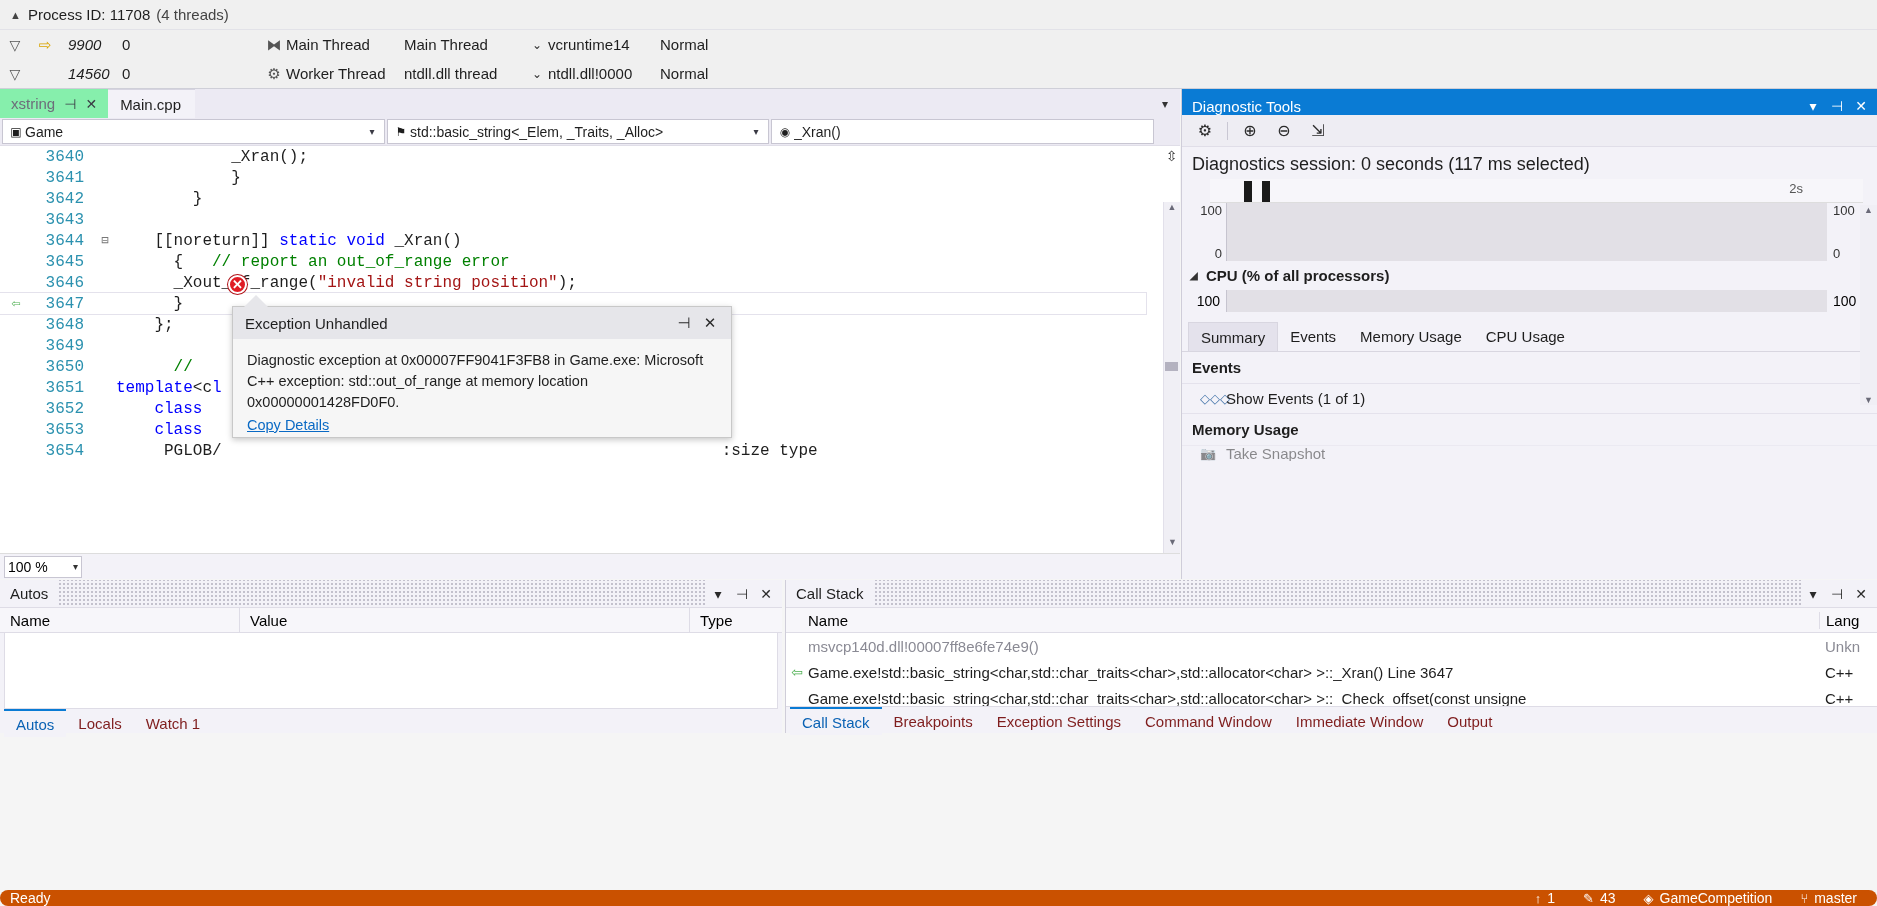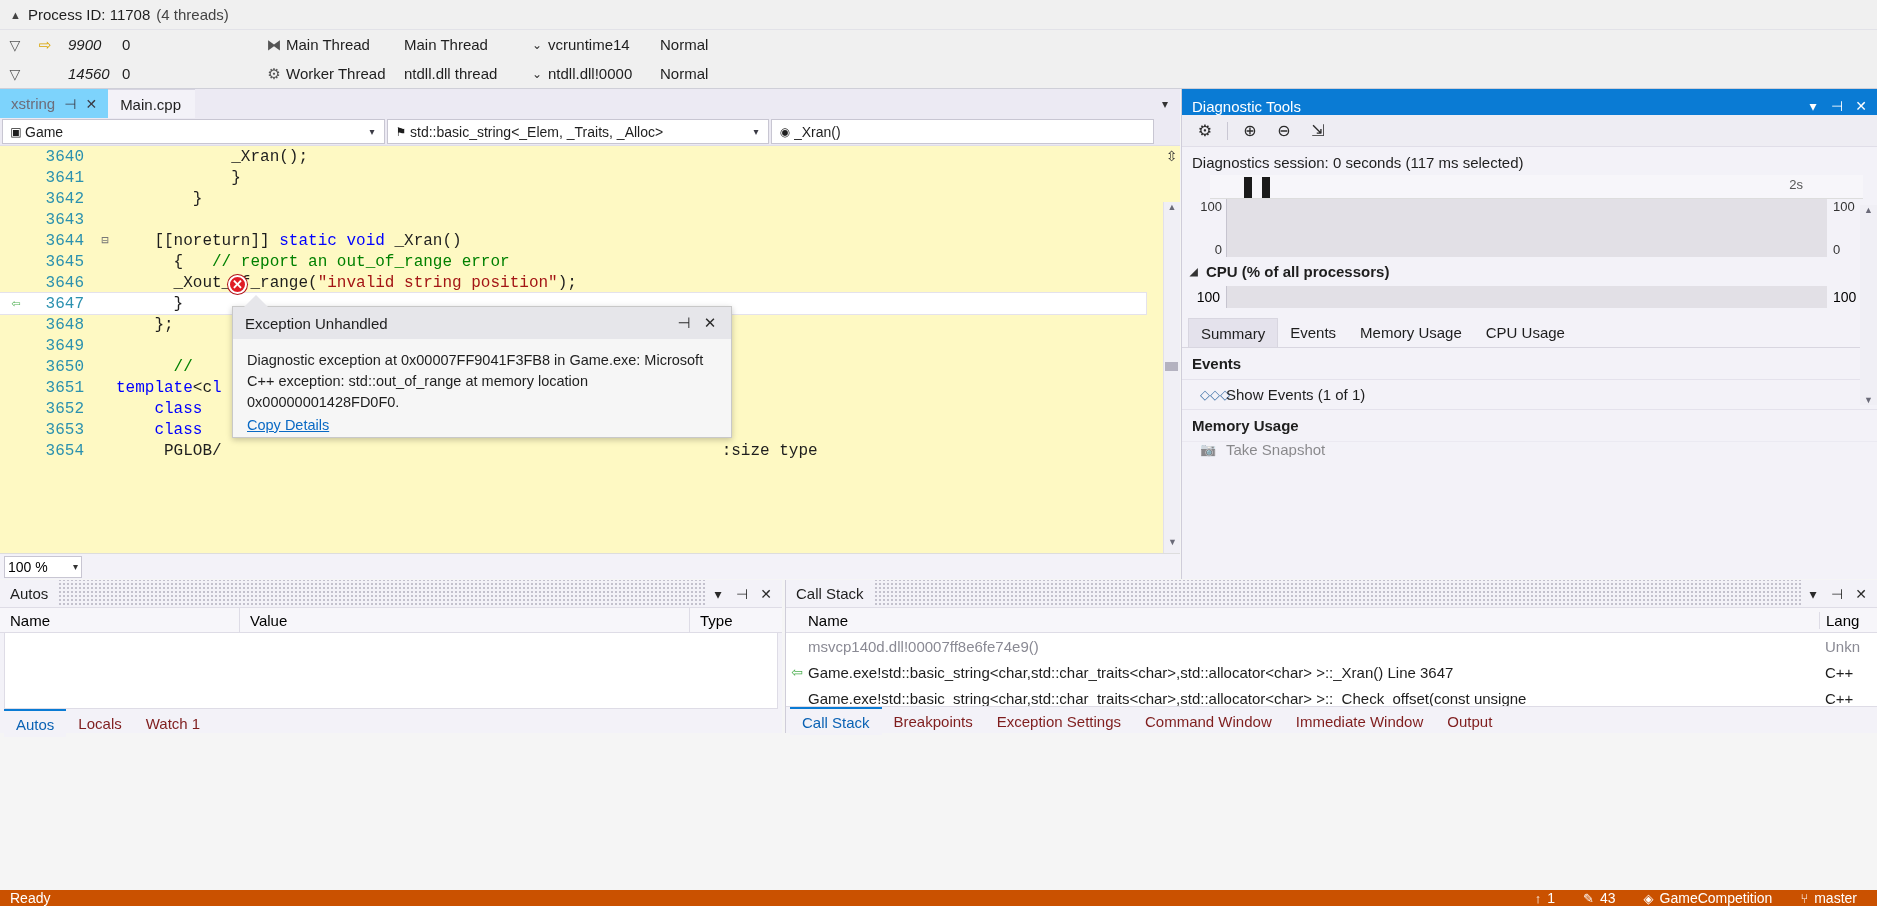--- a/index.html
+++ b/index.html
@@ -37,21 +37,21 @@
   .thr-partial { opacity: .35; height: 16px; overflow: hidden; }
 
   
   .editor-col {
     position: absolute; left: 0; top: 89px; width: 1180px; height: 490px;
     background: #eceaf3;
   }
   .tabstrip { display: flex; align-items: stretch; height: 29px; background: #eceaf3; }
   .tab-inactive {
     display: flex; align-items: center; gap: 9px; padding: 0 11px;
-    background: #7dd3fc; color: #6d6d7a; font-size: 15px; justify-content: center;
+    background: #86efac; color: #6d6d7a; font-size: 15px; justify-content: center;
   }
   .tab-inactive .pin, .tab-inactive .x { color: #3a3a44; font-size: 14px; cursor: pointer; }
   .tab-active {
     display: flex; align-items: center; padding: 0 14px 0 12px;
     background: #f3f2f8; color: #1e1e1e; font-size: 15px;
     border-top: 1px solid #d6d4e0;
   }
   .navbar {
     display: flex; align-items: stretch; height: 27px;
     background: #eceaf3; padding: 1px 2px; gap: 2px;
@@ -60,21 +60,21 @@
     display: flex; align-items: center; background: #fff;
     border: 1px solid #c8c6d2; font-size: 14px; color: #1e1e1e;
     position: relative; padding: 0 4px;
   }
   .nav-dd .ico { width: 18px; text-align: center; font-size: 12px; }
   .nav-dd .lbl { flex: 1; white-space: nowrap; overflow: hidden; }
   .nav-dd .arr { width: 16px; text-align: center; color: #3a3a44; font-size: 10px; }
   .dd1 { width: 383px; } .dd2 { width: 382px; } .dd3 { width: 383px; }
 
   .code-area {
-    position: relative; width: 1180px; height: 408px; background: #fef9c3;
+    position: relative; width: 1180px; height: 408px; background: #ffffff;
     overflow: hidden; border-top: 1px solid #e0dee8;
   }
   .code-lines { position: absolute; left: 0; top: 0; width: 1146px; }
   .cline { display: flex; align-items: center; height: 21px; font-family: "Liberation Mono", monospace; font-size: 16px; }
   .gutter-bp { width: 32px; text-align: center; font-size: 15px; color: #4caf50; }
   .lnum { width: 62px; text-align: right; padding-right: 10px; color: #2b91af; font-family: "Liberation Mono", monospace; font-size: 16px; }
   .fold { width: 22px; text-align: center; color: #777; font-size: 12px; }
   .ctext { white-space: pre; color: #1e1e1e; }
   .k-blue { color: #0000ff; }
   .k-green { color: #008000; }
@@ -137,21 +137,21 @@
     padding: 8px 4px 0 10px; font-size: 15px;
   }
   .diag-title .t { flex: 1; }
   .diag-title .b { width: 24px; text-align: center; cursor: pointer; font-size: 14px; }
   .diag-tools {
     display: flex; align-items: center; height: 32px; background: #eeedf3;
     padding: 0 8px; gap: 4px; border-bottom: 1px solid #e0dee8;
   }
   .dt-btn { width: 30px; height: 26px; display: flex; align-items: center; justify-content: center; font-size: 16px; color: #2a2a2a; cursor: pointer; }
   .dt-sep { width: 1px; height: 18px; background: #c9c7d3; margin: 0 3px; }
-  .diag-sess { padding: 7px 10px 4px 10px; font-size: 15px; color: #1e1e1e; font-weight: 500; }
+  .diag-sess { padding: 7px 10px 4px 10px; font-size: 18px; color: #1e1e1e; font-weight: 500; }
   .diag-track { position: relative; height: 24px; margin: 0 14px 0 28px; background: #f7f6fa; border-bottom: 1px solid #ddd; }
   .tick-mark { position: absolute; top: 2px; width: 8px; height: 21px; background: #1a1a1a; }
   .diag-2s { position: absolute; right: 60px; top: 2px; font-size: 13px; color: #555; }
   .graph {
     position: relative; height: 58px; margin: 0 14px 0 8px;
     display: flex; align-items: stretch;
   }
   .g-axl, .g-axr { width: 36px; position: relative; font-size: 13px; color: #333; }
   .g-axl .hi, .g-axr .hi { position: absolute; top: 0; right: 4px; }
   .g-axl .lo, .g-axr .lo { position: absolute; bottom: 0; right: 4px; }
@@ -204,21 +204,21 @@
   .cs-row { display: flex; align-items: center; height: 26px; font-size: 15px; }
   .cs-row .mark { width: 22px; text-align: center; font-size: 14px; color: #4caf50; }
   .cs-row .nm { flex: 1; white-space: nowrap; overflow: hidden; color: #1e1e1e; }
   .cs-row .lg { width: 58px; padding-left: 6px; color: #1e1e1e; }
   .cs-row.dim .nm, .cs-row.dim .lg { color: #8a8a94; }
 
   
   .status {
     position: absolute; left: 0; top: 890px; width: 1877px; height: 16px;
     background: #ca5100; color: #fff; display: flex; align-items: center;
-    font-size: 14px; padding: 0 6px; overflow: hidden;
+    font-size: 14px; padding: 0 6px; overflow: hidden; border-radius: 8px;
   }
   .st-left { flex: 1; padding-left: 4px; }
   .st-item { display: flex; align-items: center; gap: 6px; padding: 0 14px; }
   .st-ico { font-size: 13px; }
 </style>
 </head>
 <body>
 
 <div class="app">
 

